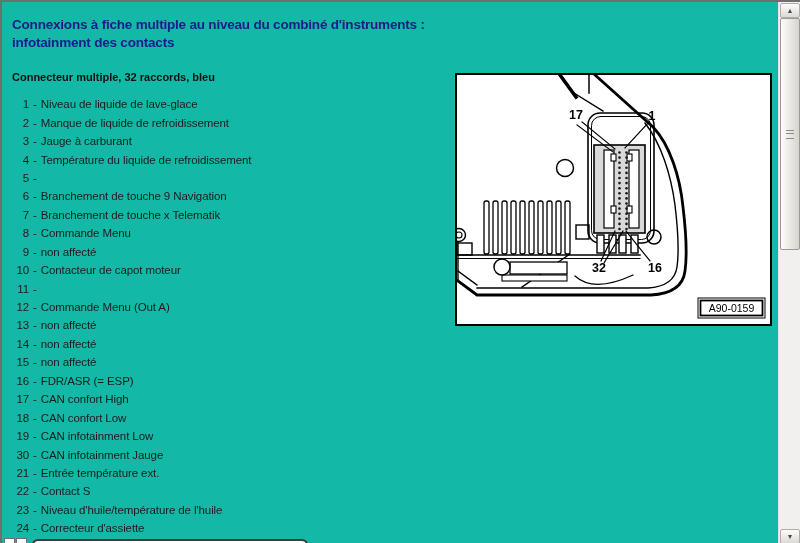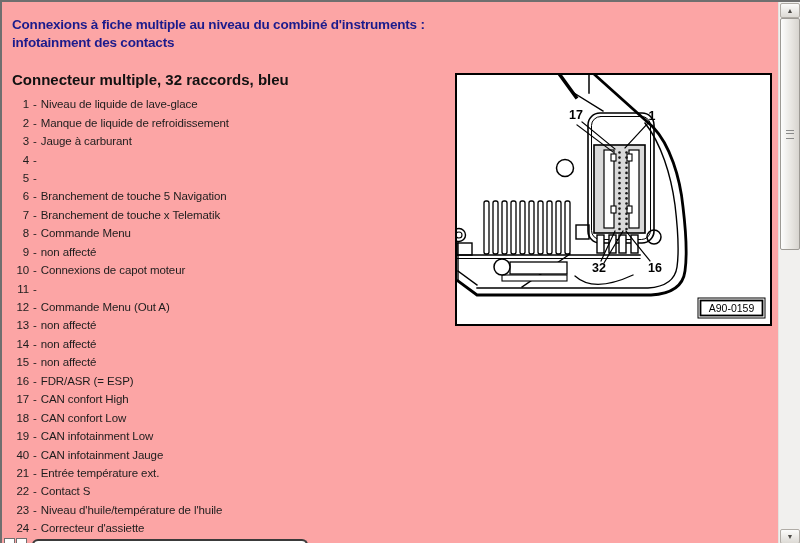--- a/index.html
+++ b/index.html
@@ -1,22 +1,22 @@
 <!DOCTYPE html>
 <html><head>
 <meta charset="utf-8">
 <style>
   html,body{margin:0;padding:0;}
   body{font-family:"Liberation Sans","DejaVu Sans",sans-serif;background:#fff;}
-  #page{position:relative;width:800px;height:543px;overflow:hidden;background:#fca5a5;
+  #page{position:relative;width:800px;height:543px;overflow:hidden;background:#14b8a6;
         border-top:2px solid #6f6f6f;border-left:2px solid #6f6f6f;box-sizing:border-box;}
   
   .title{position:absolute;left:10px;top:14px;width:470px;
          font-size:13.5px;font-weight:bold;line-height:17.5px;color:#1b1b8c;letter-spacing:-0.2px;}
-  .subtitle{position:absolute;left:10px;top:69px;font-size:15px;font-weight:bold;color:#111;}
+  .subtitle{position:absolute;left:10px;top:69px;font-size:11px;font-weight:bold;color:#111;}
   #pin-list{position:absolute;left:10px;top:93px;width:440px;}
   .pin-row{display:flex;height:18.45px;align-items:center;font-size:11.5px;color:#1d1d1d;letter-spacing:-0.1px;}
   .pin-num{width:17px;text-align:right;flex:0 0 auto;}
   .pin-sep{margin:0 4px;flex:0 0 auto;}
   .pin-lbl{white-space:nowrap;}
   
   #figure{position:absolute;left:453px;top:71px;width:313px;height:249px;
           border:2px solid #000;background:#fff;}
   #figure svg{display:block;}
   
@@ -62,49 +62,50 @@
         <span class="pin-lbl">Manque de liquide de refroidissement</span>
       </div>
       <div class="pin-row">
         <span class="pin-num">3</span>
         <span class="pin-sep">-</span>
         <span class="pin-lbl">Jauge à carburant</span>
       </div>
       <div class="pin-row">
         <span class="pin-num">4</span>
         <span class="pin-sep">-</span>
+        <span class="pin-lbl">Température du liquide de refroidissement</span>
       </div>
       <div class="pin-row">
         <span class="pin-num">5</span>
         <span class="pin-sep">-</span>
       </div>
       <div class="pin-row">
         <span class="pin-num">6</span>
         <span class="pin-sep">-</span>
-        <span class="pin-lbl">Branchement de touche 5 Navigation</span>
+        <span class="pin-lbl">Branchement de touche 9 Navigation</span>
       </div>
       <div class="pin-row">
         <span class="pin-num">7</span>
         <span class="pin-sep">-</span>
         <span class="pin-lbl">Branchement de touche x Telematik</span>
       </div>
       <div class="pin-row">
         <span class="pin-num">8</span>
         <span class="pin-sep">-</span>
         <span class="pin-lbl">Commande Menu</span>
       </div>
       <div class="pin-row">
         <span class="pin-num">9</span>
         <span class="pin-sep">-</span>
         <span class="pin-lbl">non affecté</span>
       </div>
       <div class="pin-row">
         <span class="pin-num">10</span>
         <span class="pin-sep">-</span>
-        <span class="pin-lbl">Connexions de capot moteur</span>
+        <span class="pin-lbl">Contacteur de capot moteur</span>
       </div>
       <div class="pin-row">
         <span class="pin-num">11</span>
         <span class="pin-sep">-</span>
       </div>
       <div class="pin-row">
         <span class="pin-num">12</span>
         <span class="pin-sep">-</span>
         <span class="pin-lbl">Commande Menu (Out A)</span>
       </div>
@@ -137,21 +138,21 @@
         <span class="pin-num">18</span>
         <span class="pin-sep">-</span>
         <span class="pin-lbl">CAN confort Low</span>
       </div>
       <div class="pin-row">
         <span class="pin-num">19</span>
         <span class="pin-sep">-</span>
         <span class="pin-lbl">CAN infotainment Low</span>
       </div>
       <div class="pin-row">
-        <span class="pin-num">40</span>
+        <span class="pin-num">30</span>
         <span class="pin-sep">-</span>
         <span class="pin-lbl">CAN infotainment Jauge</span>
       </div>
       <div class="pin-row">
         <span class="pin-num">21</span>
         <span class="pin-sep">-</span>
         <span class="pin-lbl">Entrée température ext.</span>
       </div>
       <div class="pin-row">
         <span class="pin-num">22</span>

